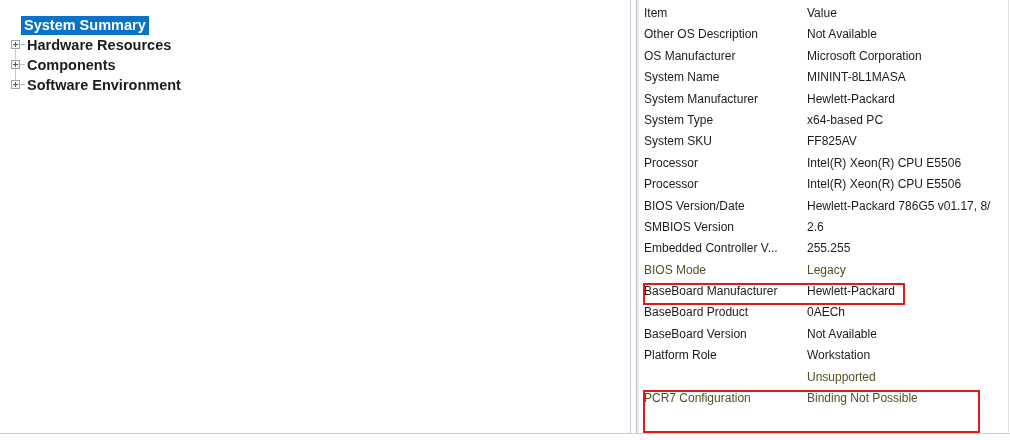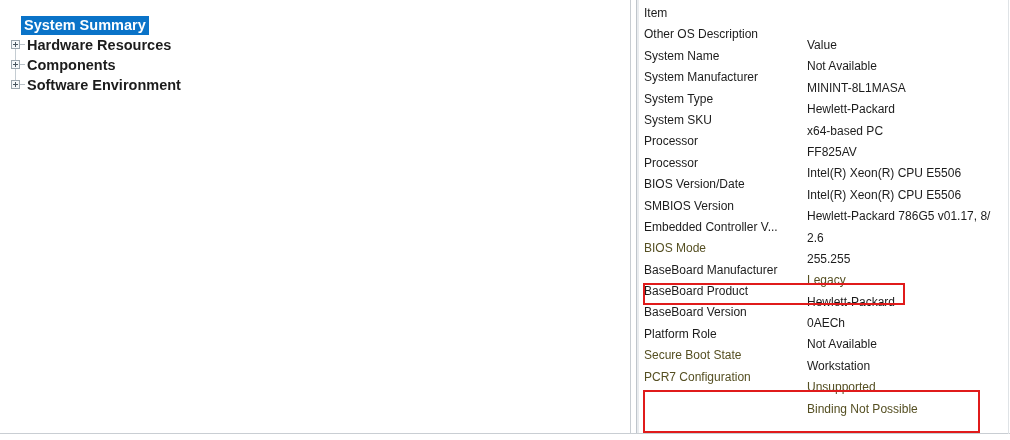--- a/index.html
+++ b/index.html
@@ -182,21 +182,20 @@
     width: 160px;
     overflow: hidden;
     text-overflow: clip;
     white-space: nowrap;
   }
   .lv-row .c-value {
     position: absolute;
     left: 167px;
     top: 0;
     white-space: nowrap;
-    margin-top: 32px;
   }
   .lv-row.hl .c-item,
   .lv-row.hl .c-value {
     color: #554f22;
   }
 
   
   .redbox {
     position: absolute;
     border: 2px solid #e01b1b;
@@ -289,20 +288,24 @@
     <div class="lv-rows" id="lv-rows">
         <div class="lv-row">
           <span class="c-item">Item</span>
           <span class="c-value">Value</span>
         </div>
         <div class="lv-row">
           <span class="c-item">Other OS Description</span>
           <span class="c-value">Not Available</span>
         </div>
         <div class="lv-row">
+          <span class="c-item">OS Manufacturer</span>
+          <span class="c-value">Microsoft Corporation</span>
+        </div>
+        <div class="lv-row">
           <span class="c-item">System Name</span>
           <span class="c-value">MININT-8L1MASA</span>
         </div>
         <div class="lv-row">
           <span class="c-item">System Manufacturer</span>
           <span class="c-value">Hewlett-Packard</span>
         </div>
         <div class="lv-row">
           <span class="c-item">System Type</span>
           <span class="c-value">x64-based PC</span>
@@ -345,21 +348,20 @@
         </div>
         <div class="lv-row">
           <span class="c-item">BaseBoard Version</span>
           <span class="c-value">Not Available</span>
         </div>
         <div class="lv-row">
           <span class="c-item">Platform Role</span>
           <span class="c-value">Workstation</span>
         </div>
         <div class="lv-row hl">
-          <span class="c-item">Secure Boot State</span>
           <span class="c-value">Unsupported</span>
         </div>
         <div class="lv-row hl">
           <span class="c-item">PCR7 Configuration</span>
           <span class="c-value">Binding Not Possible</span>
         </div>
       </div>
   </div>
 
   <div class="redbox" id="redbox-bios"></div>

